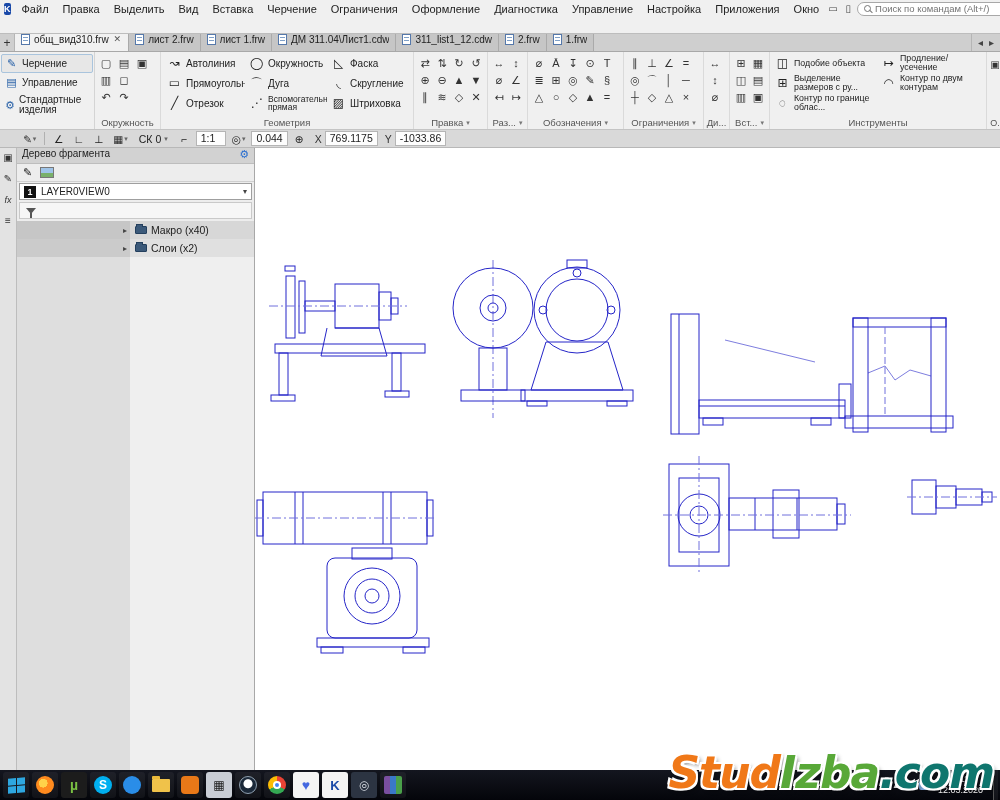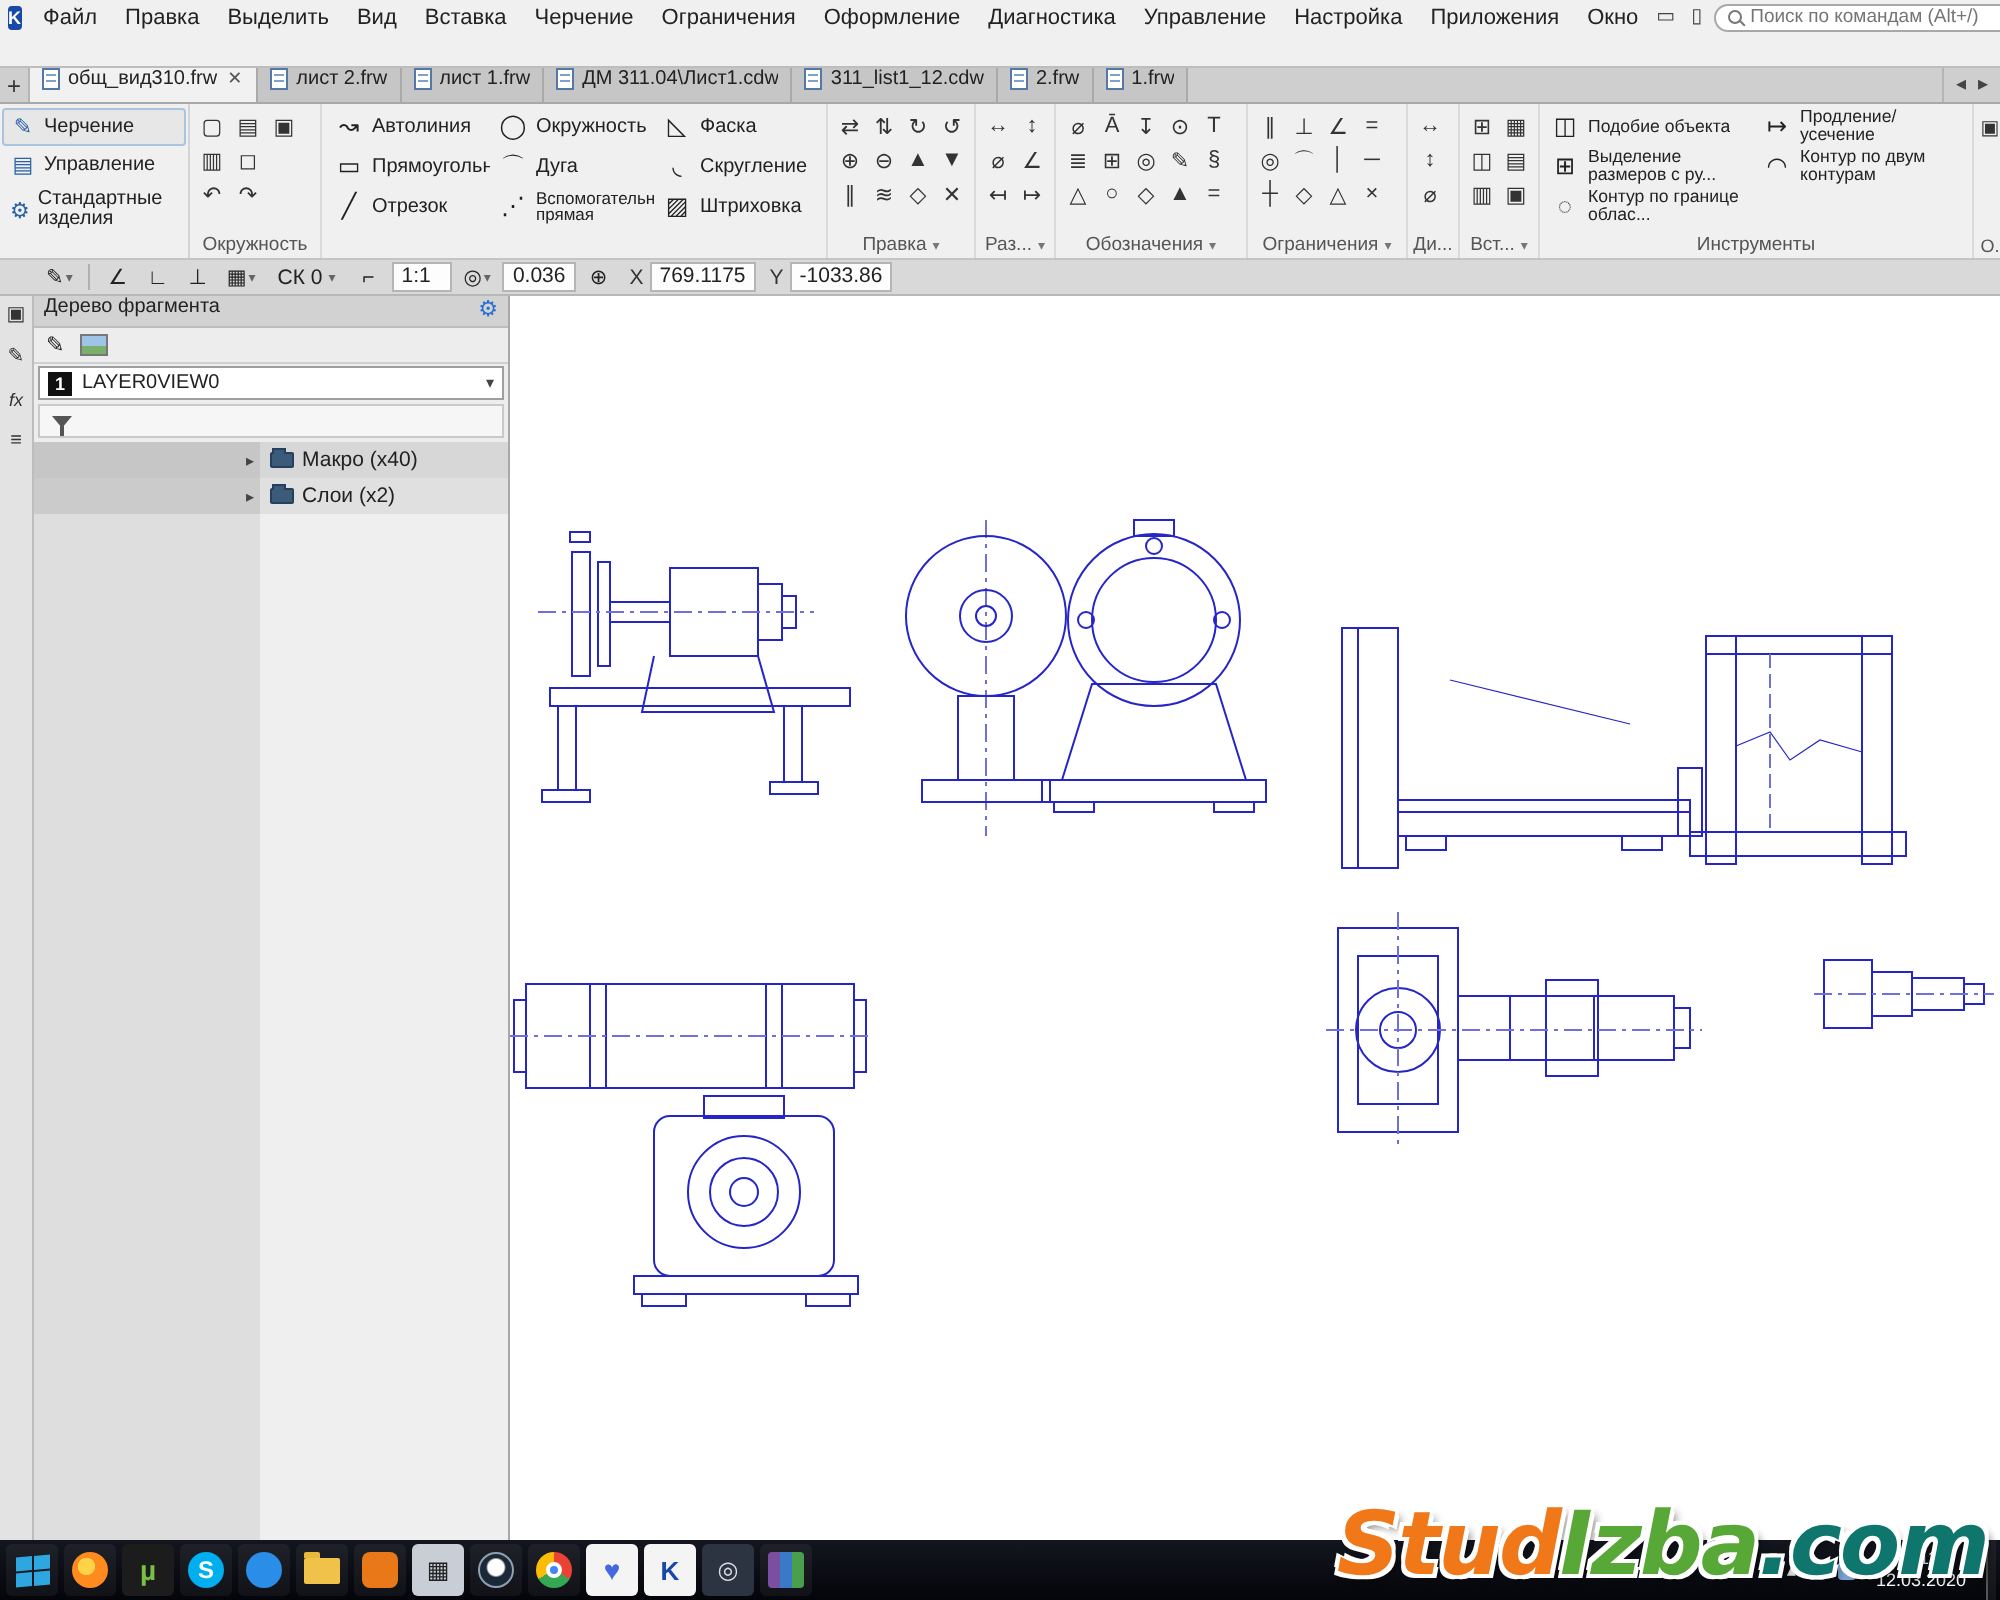--- a/index.html
+++ b/index.html
@@ -266,20 +266,23 @@
           <div class="tool">
             <span class="t-ico">◟</span>
             <span class="t-lab">Скругление</span>
           </div>
           <div class="tool">
             <span class="t-ico">▨</span>
             <span class="t-lab">Штриховка</span>
           </div>
         </div>
       </div>
+      <div class="g-label">
+        <span>Геометрия</span>
+      </div>
     </div>
 
     <div class="group" style="flex:0 0 72px">
       <div class="g-body">
         <div class="g-grid" style="grid-template-columns:repeat(4,16px)">
           <span class="mini">⇄</span>
           <span class="mini">⇅</span>
           <span class="mini">↻</span>
           <span class="mini">↺</span>
           <span class="mini">⊕</span>
@@ -446,21 +449,21 @@
     <span class="pb-combo">
       <span>СК 0</span>
       <span class="chev-s">▾</span>
     </span>
     <span class="pb-btn">⌐</span>
     <span class="pb-field">1:1</span>
     <span class="pb-btn">
       <span>◎</span>
       <span class="chev-s">▾</span>
     </span>
-    <span class="pb-field">0.036</span>
+    <span class="pb-field">0.044</span>
     <span class="pb-btn">⊕</span>
     <span class="pb-coord">
       <span class="lab">X</span>
       <span class="pb-field">769.1175</span>
     </span>
     <span class="pb-coord">
       <span class="lab">Y</span>
       <span class="pb-field">-1033.86</span>
     </span>
   </div>

